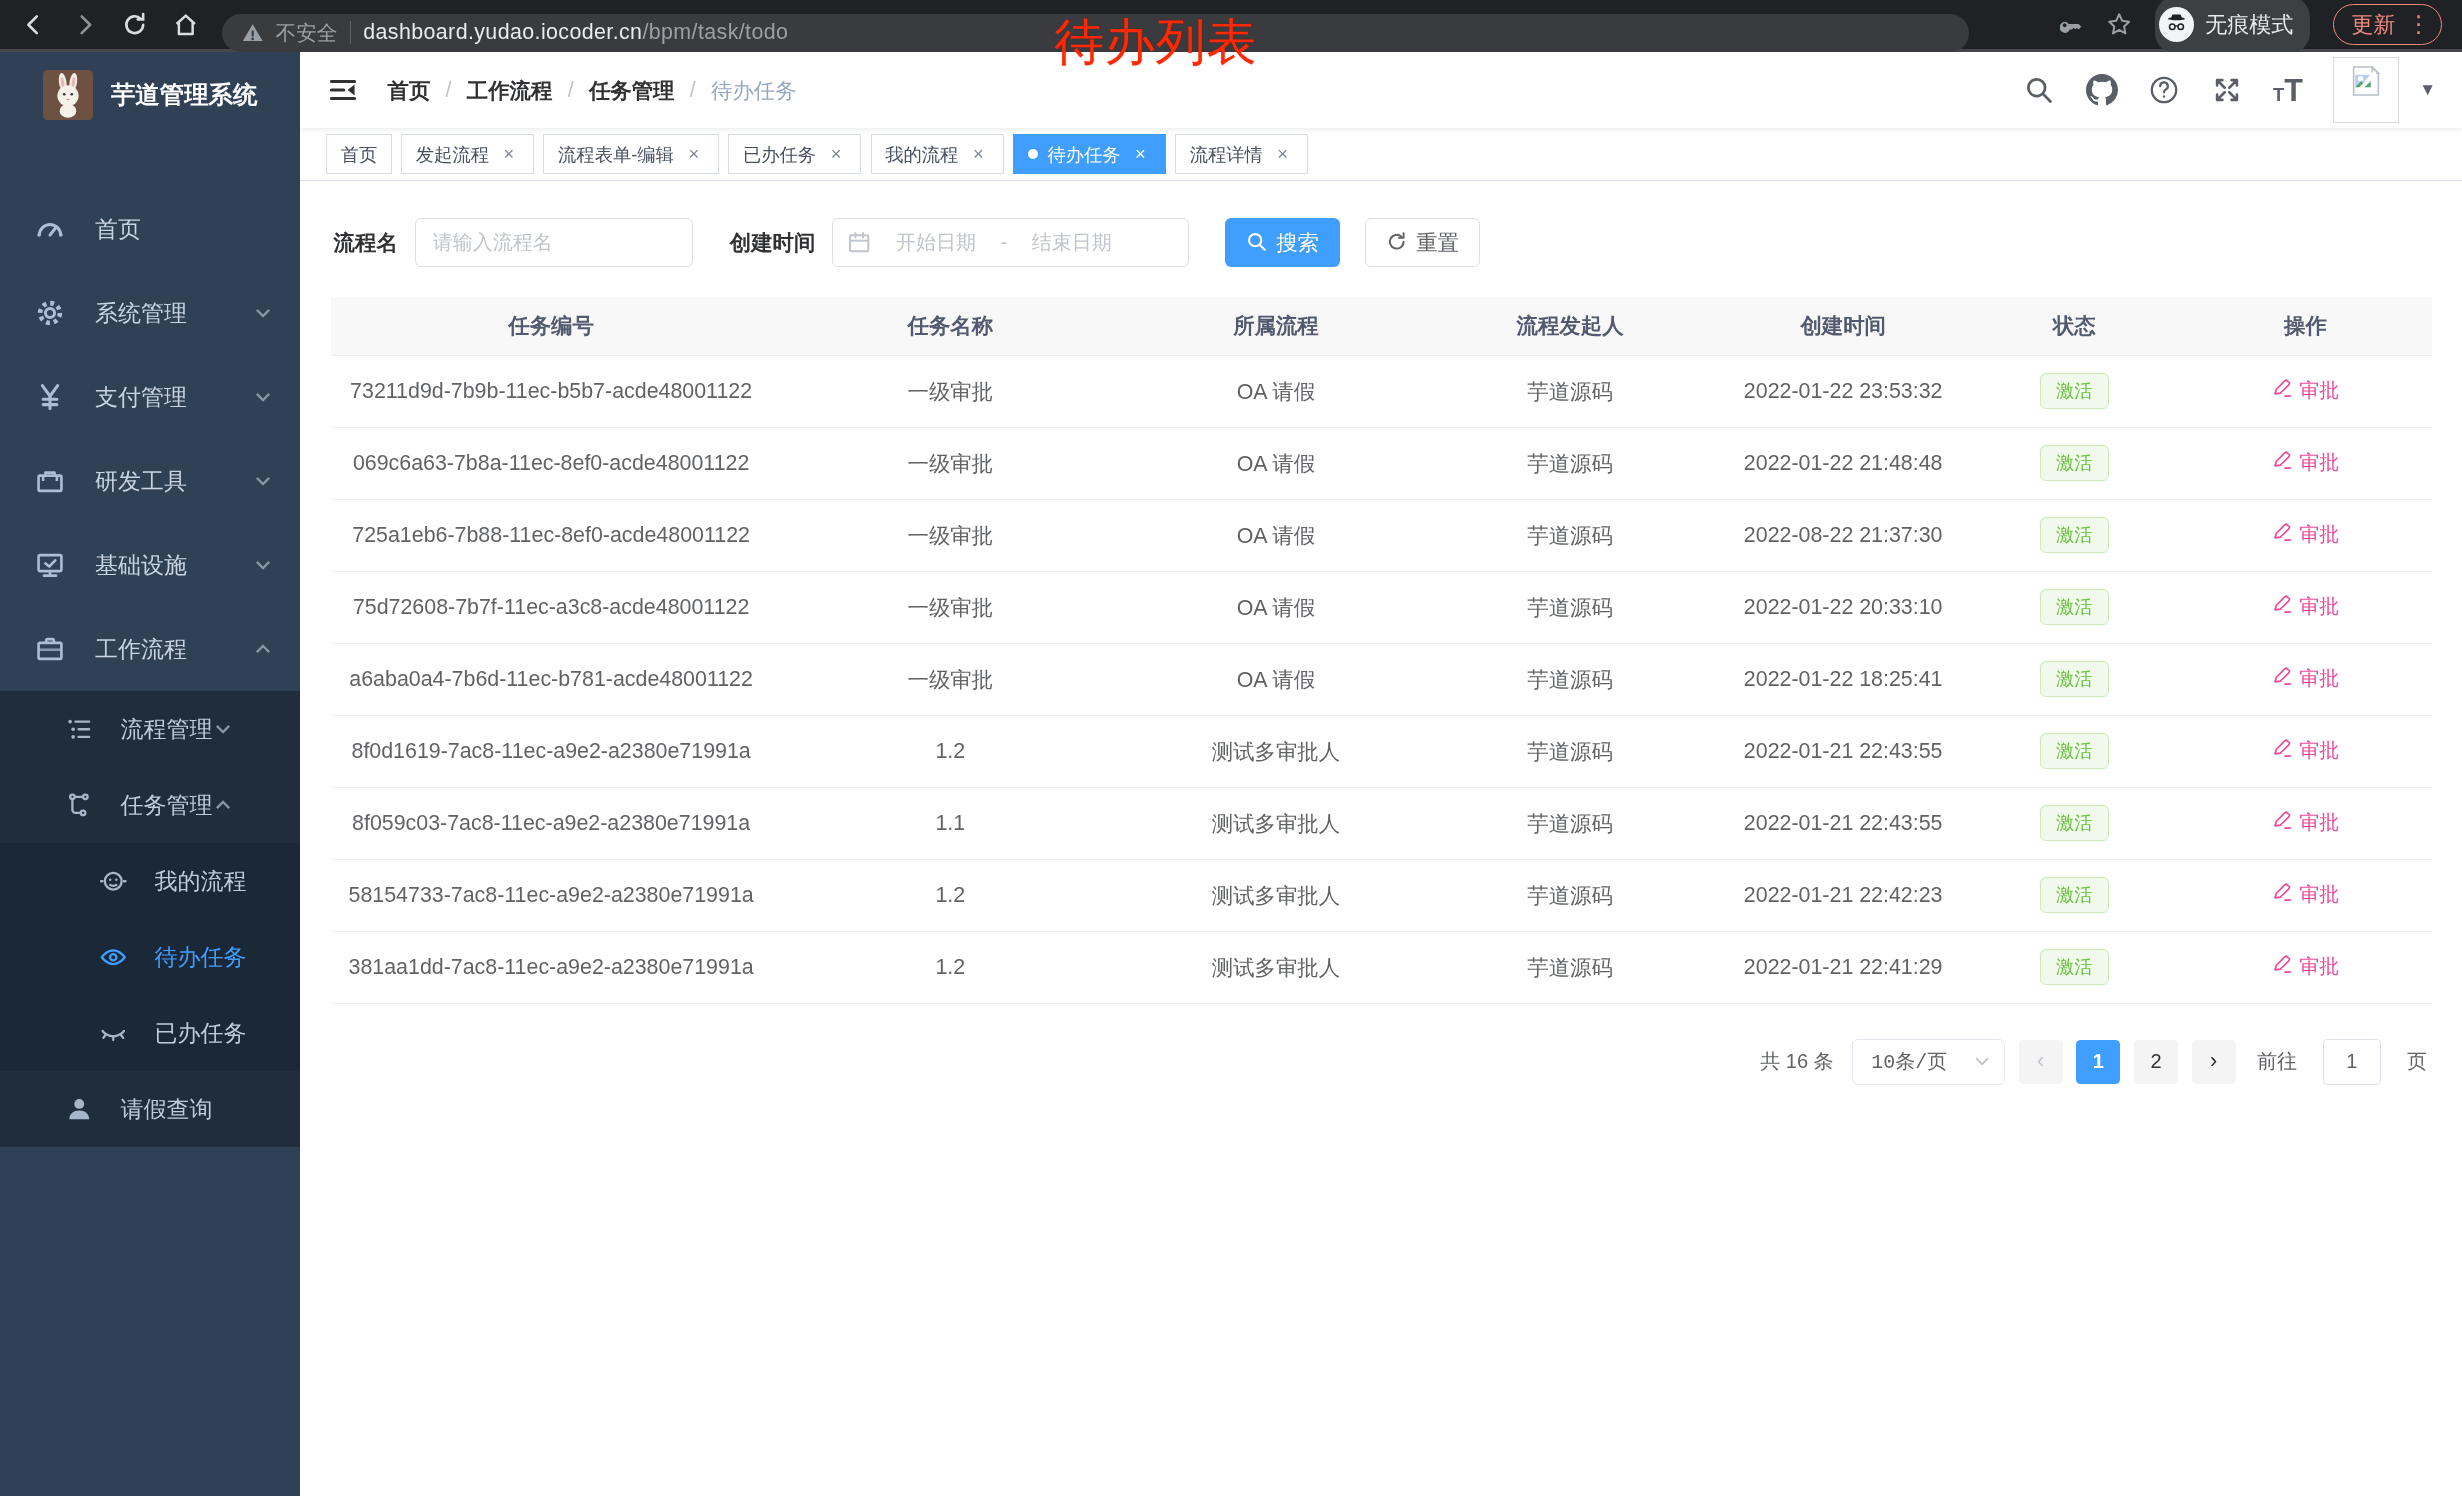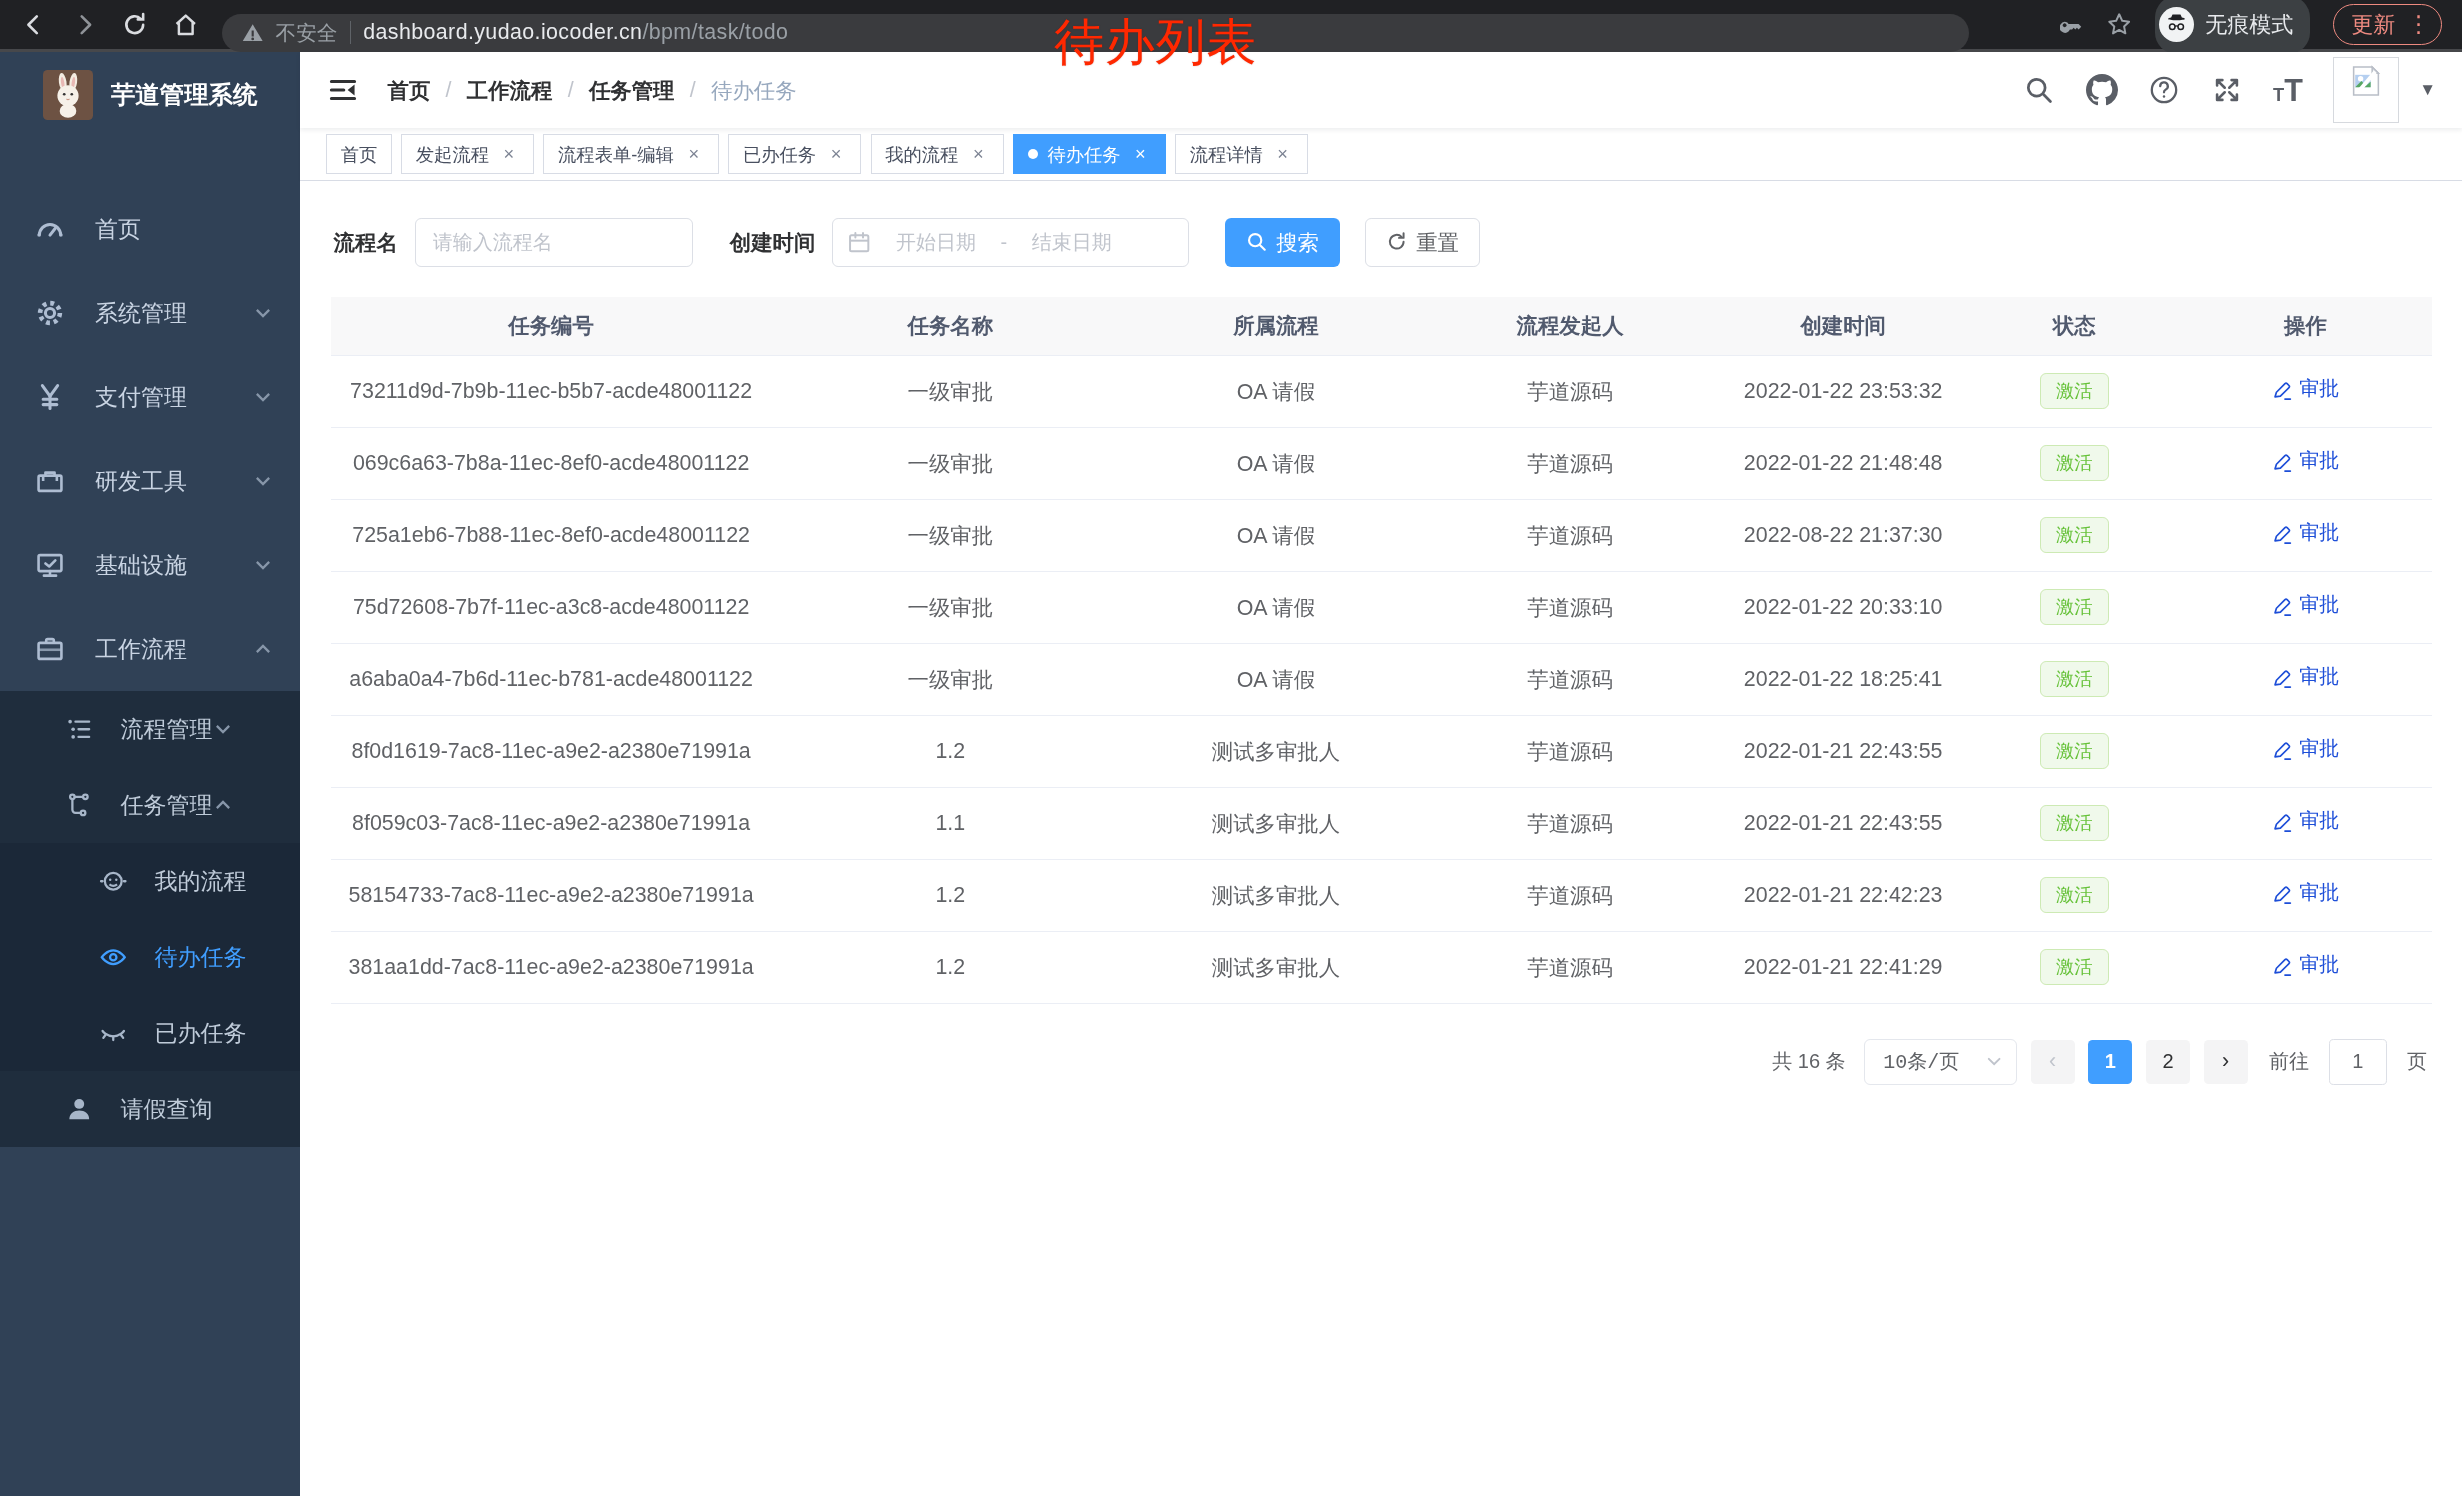--- a/index.html
+++ b/index.html
@@ -92,33 +92,33 @@
   .btn { display:flex; align-items:center; gap:9.2px; height:49px; border-radius:6.1px; font-size:21.4px; padding:0 20px; cursor:pointer; border:0.8px solid transparent; }
   .btn svg { width:21.4px; height:21.4px; }
   .btn-primary { background:#409eff; color:#fff; margin-left:18.3px; }
   .btn-plain { background:#fff; color:#606266; border-color:#dcdfe6; margin-left:7.6px; }
 
   
   table { width:100%; border-collapse:collapse; table-layout:fixed; }
   thead th { background:#f8f8f9; height:58px; font-size:21.4px; color:#515a6e; font-weight:600; text-align:center; border-bottom:0.8px solid #ebeef5; }
   tbody td { height:72px; font-size:21.4px; color:#606266; text-align:center; border-bottom:0.8px solid #ebeef5; overflow:hidden; white-space:nowrap; }
   .badge { display:inline-block; background:#f0f9eb; border:0.8px solid #cdeab4; color:#67c23a; font-size:18.3px; padding:6.1px 15.3px; border-radius:6.1px; line-height:1.2; }
-  .approve { display:inline-flex; align-items:flex-end; gap:6.1px; color:#1d4ed8; font-size:20px; cursor:pointer; text-decoration:none;font-family:Liberation Mono, monospace; }
+  .approve { display:inline-flex; align-items:flex-start; gap:6.1px; color:#ec4899; font-size:20px; cursor:pointer; text-decoration:none;font-family:Liberation Mono, monospace; }
   .approve svg { width:21.4px; height:21.4px; }
 
   
   .pagination { display:flex; align-items:center; justify-content:flex-end; gap:13.7px; margin:35px 4.6px 0 0; font-size:20px; color:#606266; }
   .pg-total { margin-right:4.6px; }
   .pg-size { width:153px; height:46px; border:0.8px solid #e4e7ed; border-radius:6.1px; display:flex; align-items:center; justify-content:space-between; padding:0 12.2px 0 18.3px; color:#606266; cursor:pointer; background:#fff;font-family:Liberation Mono, monospace; }
   .pg-size svg { width:18.3px; height:18.3px; color:#c0c4cc; }
   .pg-btn { min-width:44px; height:44px; background:#f4f4f5; border-radius:4.6px; display:flex; align-items:center; justify-content:center; font-size:21.4px; color:#303133; cursor:pointer; }
   .pg-btn.disabled { color:#c0c4cc; cursor:default; }
   .pg-num { min-width:44px; height:44px; border-radius:4.6px; background:#f4f4f5; color:#303133; display:flex; align-items:center; justify-content:center; font-size:20px; cursor:pointer; }
   .pg-num.active { background:#409eff; color:#fff; font-weight:700; }
-  .pg-goto { display:flex; align-items:center; gap:20px; margin-left:7.6px; }
+  .pg-goto { display:flex; align-items:center; gap:26px; margin-left:7.6px; }
   .pg-goto input { width:58px; height:46px; border:0.8px solid #dcdfe6; border-radius:4.6px; text-align:center; font-size:20px; color:#606266; outline:none; }
 </style>
 </head>
 <body>
 
 <div class="screen">
 
   <div class="chrome">
     <svg class="nav-ico" viewBox="0 0 36 36" fill="none" stroke="currentColor" stroke-width="3.4" stroke-linecap="round" stroke-linejoin="round">
         <path d="M22 7L11 18l11 11"></path>

